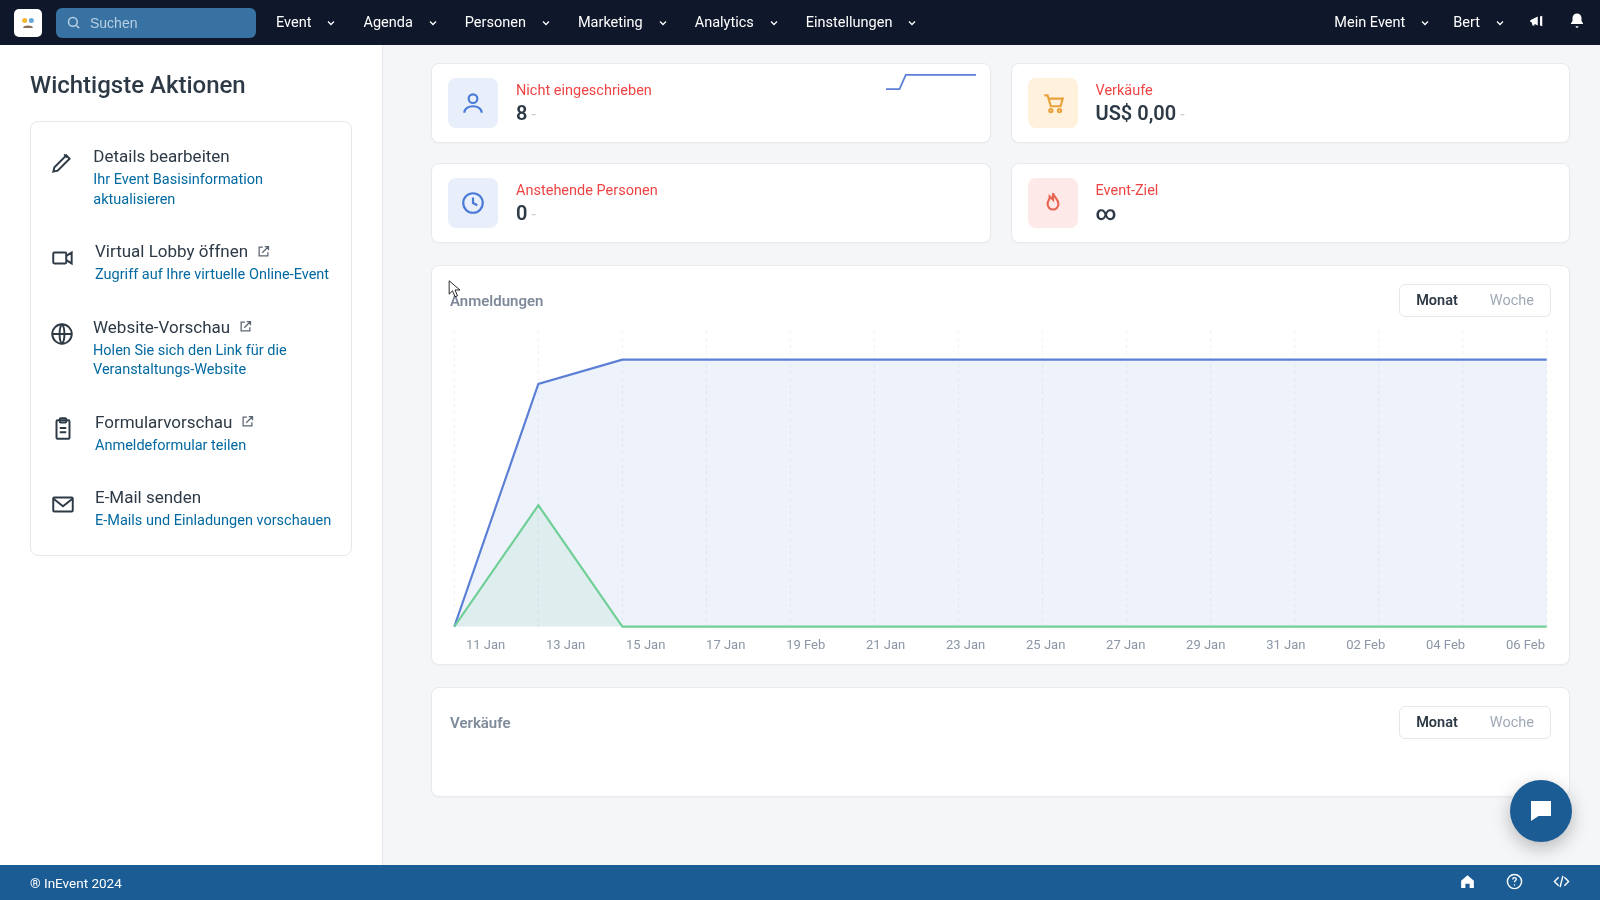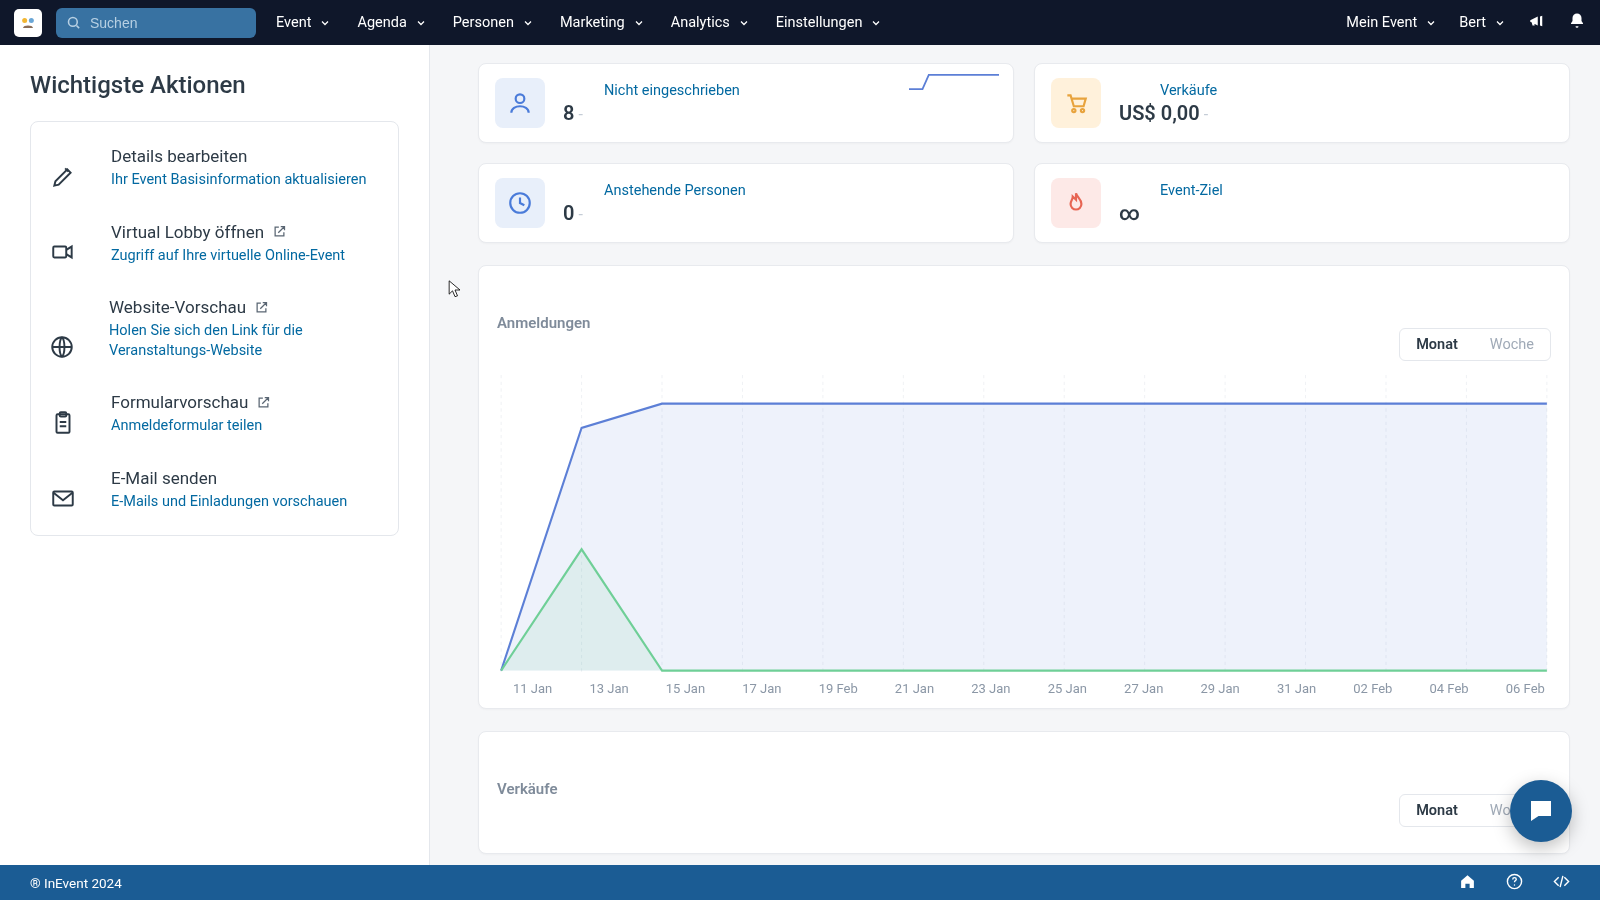--- a/index.html
+++ b/index.html
@@ -7,50 +7,50 @@
 
   
   .topnav { background: #0f172a; height: 45px; display: flex; align-items: center; padding: 0 14px; color: #fff; font-size: 14.5px; }
   .logo { width: 28px; height: 28px; background: #fff; border-radius: 5px; display:flex; align-items:center; justify-content:center; margin-right: 14px;}
   .logo svg { width: 20px; height: 20px; }
   .search-wrap { position: relative; width: 200px; margin-right: 20px; }
   .search-wrap input { width: 100%; height: 30px; border: none; border-radius: 6px; background: #3872a2; color: #fff; padding: 0 10px 0 34px; font-size: 14px; }
   .search-wrap input::placeholder { color: #b7d0e3; }
   .search-wrap .sicon { position: absolute; left: 10px; top: 7px; color: #b7d0e3; }
   .nav-items { display: flex; gap: 26px; }
-  .nav-item { display: flex; align-items: center; gap: 8px; cursor: pointer; }
+  .nav-item { display: flex; align-items: center; gap: 14px; cursor: pointer; }
   .nav-right { margin-left: auto; display: flex; align-items: center; gap: 22px; }
   .chev { width:12px; height:12px; }
   .icon-btn { cursor: pointer; }
 
   
   .main { display: flex; height: calc(900px - 45px - 35px); }
-  .sidebar { width: 430px; padding: 26px 30px; border-right: 1px solid #e4e7ec; background: #fff; }
+  .sidebar { width: 383px; padding: 26px 30px; border-right: 1px solid #e4e7ec; background: #fff; }
   .sidebar h2 { font-size: 24px; font-weight: 500; color: #2d3a46; margin-bottom: 22px; }
   .actions-card { border: 1px solid #e4e7ec; border-radius: 8px; padding: 8px 18px; }
-  .action-row { display: flex; gap: 34px; padding: 16px 0; align-items: flex-end; cursor:pointer;}
+  .action-row { display: flex; gap: 18px; padding: 16px 0; align-items: flex-start; cursor:pointer;}
   .action-icon { width: 28px; display: flex; justify-content: center; padding-top: 4px; }
   .action-icon svg { width: 26px; height: 26px; stroke: #2d3a46; }
   .action-body .atitle { font-size: 17px; color: #2d3a46; display:flex; align-items:center; gap:8px;}
   .action-body .adesc { font-size: 14.5px; color: #0369a1; margin-top: 4px; line-height: 1.35;}
   .ext-icon { width:15px; height:15px; color:#5a6673; }
 
   .content { flex: 1; padding: 18px 30px 0 48px; overflow-y: auto; height: 100%; position:relative; }
   .stats-grid { display: grid; grid-template-columns: 1fr 1fr; gap: 20px; }
   .stat-card { background: #fff; border: 1px solid #e8eaee; border-radius: 8px; padding: 14px 16px; display: flex; align-items: center; gap: 18px; position:relative; box-shadow: 0 1px 2px rgba(0,0,0,0.03); min-height:78px;}
   .stat-card .sqicon { width: 50px; height: 50px; border-radius: 8px; display:flex; align-items:center; justify-content:center;}
-  .stat-card .lbl { font-size: 14.5px; color: #0369a1; margin-left: 41px; }
+  .stat-card .lbl { font-size: 14.5px; color: #ef4444; }
   .stat-card .val { font-size: 20px; font-weight: 600; color: #2d3a46; margin-top: 2px;}
   .stat-card .dash { color: #c4ccd6; font-weight: 400; font-size: 16px; margin-left: 4px; vertical-align: middle;}
   .stat-spark { position:absolute; right:14px; top:8px; width:90px; height:20px;}
 
   .chart-card { background: #fff; border: 1px solid #e8eaee; border-radius: 8px; margin-top: 22px; padding: 18px 18px 12px 18px; box-shadow: 0 1px 2px rgba(0,0,0,0.03);}
   .chart-head { display:flex; align-items:center; justify-content:space-between; margin-bottom: 14px;}
   .chart-head .ctitle { font-size:15px; font-weight:600; color:#7f8b9a;text-align:right;}
-  .toggle { border:1px solid #e4e7ec; border-radius:6px; display:flex; overflow:hidden;margin-top:44px;}
+  .toggle { border:1px solid #e4e7ec; border-radius:6px; display:flex; overflow:hidden;}
   .toggle span { padding: 7px 16px; font-size:14.5px; color:#a0aab7; cursor:pointer;}
   .toggle span.active { color:#2d3a46; font-weight:600;}
   .chart-area { width: 100%; height: 300px; position: relative; }
   .chart-area svg { width: 100%; height: 100%; }
   .chart-xlabels { display:flex; justify-content:space-between; padding: 6px 6px 0 16px; font-size:13px; color:#8b97a6;}
 
   
   .footer { background: #1b5c94; height: 35px; display: flex; align-items: center; padding: 0 30px; color: #fff; font-size: 13.5px; position: absolute; bottom:0; width:100%;}
   .footer .fright { margin-left:auto; display:flex; gap:30px; align-items:center;}
   .footer .fright svg { width:17px; height:17px; cursor:pointer;}

